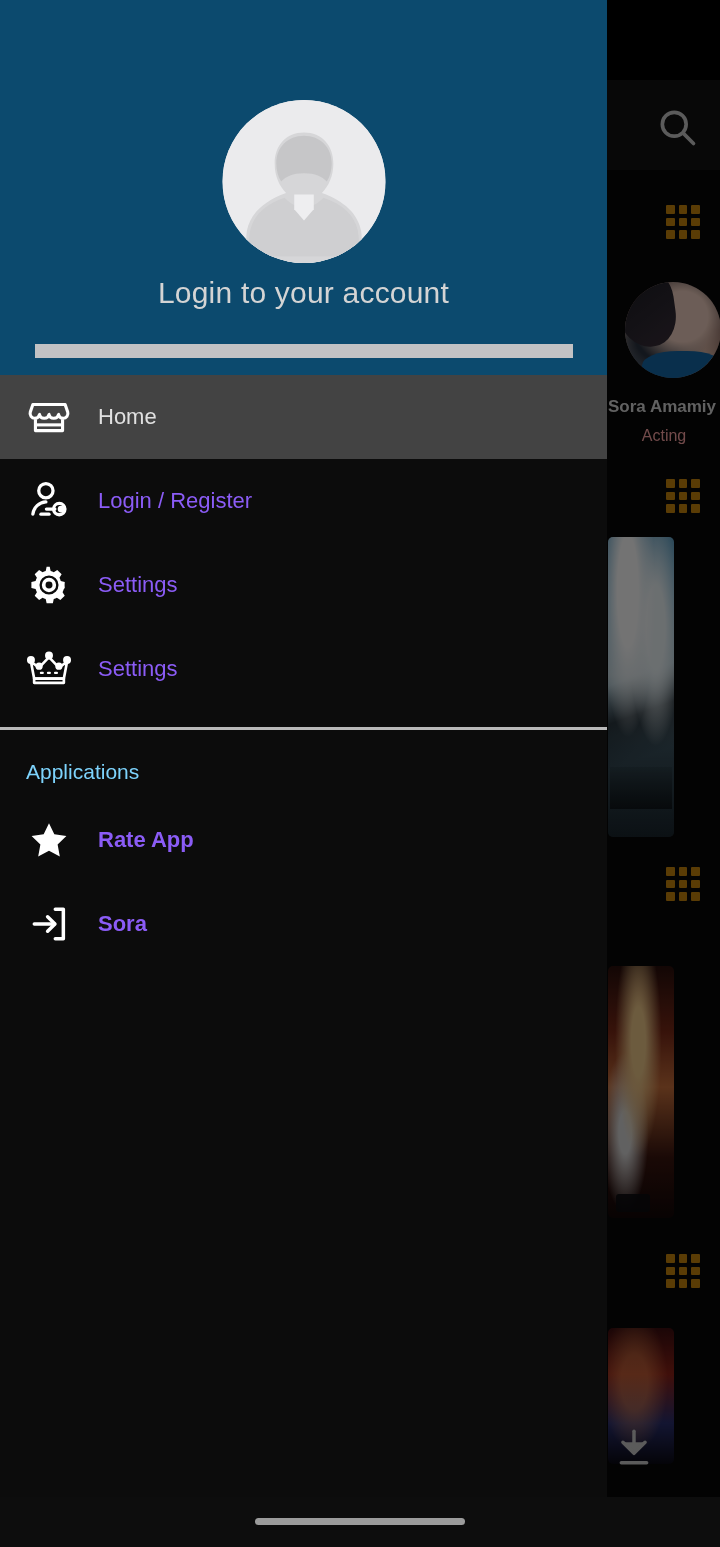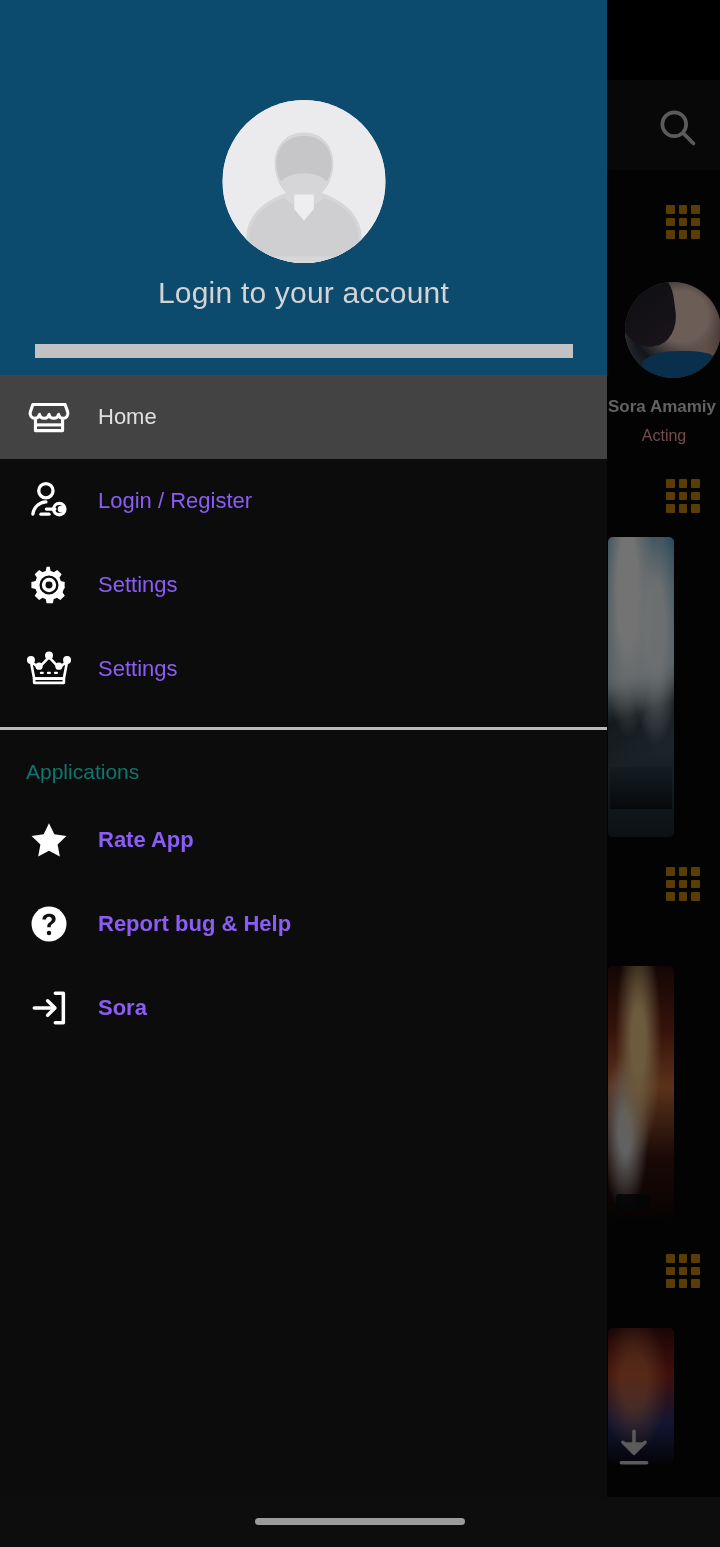--- a/index.html
+++ b/index.html
@@ -193,21 +193,21 @@
 
   .divider {
     width:607px; height:3px;
     background:#b9b9b9;
     margin-top:16px;
   }
 
   .section-title {
     padding:30px 0 0 26px;
     font-size:21px;
-    color:#0f766e;
+    color:#7dd3fc;
   }
 
   .group-apps { padding-top:14px;font-weight:bold; }
 
   
   #navbar {
     position:absolute; bottom:0; left:0;
     width:720px; height:50px;
     background:#0d0d0d;
   }
@@ -413,32 +413,20 @@
         <span class="menu-icon">
           <svg width="44" height="44" viewBox="0 0 24 24" fill="#ffffff">
             <path d="M12 2.8l2.9 6.1 6.6.9-4.8 4.6 1.2 6.6L12 17.9 6.1 21l1.2-6.6
                      L2.5 9.8l6.6-.9z"></path>
           </svg>
         </span>
         <span class="menu-label">Rate App</span>
       </div>
 
 
-      <div class="menu-item">
-        <span class="menu-icon">
-          <svg width="42" height="42" viewBox="0 0 24 24">
-            <circle cx="12" cy="12" r="10" fill="#ffffff"></circle>
-            <path d="M12 6.2c-2.2 0-3.6 1.3-3.8 3.2h2.1c.1-.9.7-1.5 1.7-1.5
-                     1 0 1.6.6 1.6 1.4 0 .7-.3 1.1-1.2 1.7-1 .7-1.4 1.3-1.4 2.4v.5h2v-.4
-                     c0-.8.3-1.2 1.2-1.8 1.1-.8 1.6-1.5 1.6-2.6 0-1.8-1.5-2.9-3.8-2.9z" fill="#111111"></path>
-            <circle cx="12" cy="17.1" r="1.3" fill="#111111"></circle>
-          </svg>
-        </span>
-        <span class="menu-label">Report bug &amp; Help</span>
-      </div>
 
 
       <div class="menu-item">
         <span class="menu-icon">
           <svg width="42" height="42" viewBox="0 0 24 24" fill="none" stroke="#ffffff" stroke-width="2" stroke-linecap="round" stroke-linejoin="round">
             <path d="M15.6 3.6h4.6v16.8h-4.6"></path>
             <line x1="3.6" y1="12" x2="15" y2="12"></line>
             <polyline points="11.2,7.9 15.4,12 11.2,16.1"></polyline>
           </svg>
         </span>

